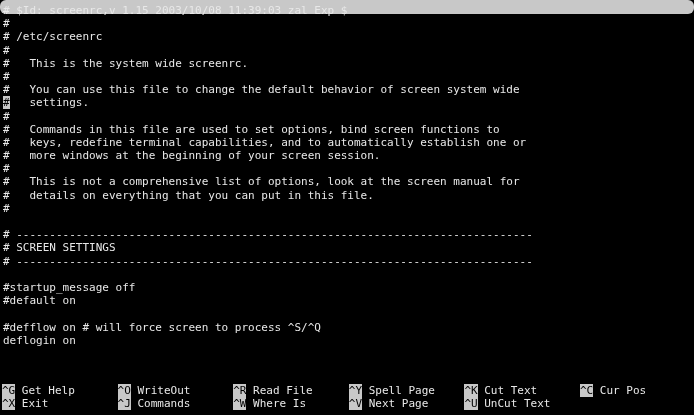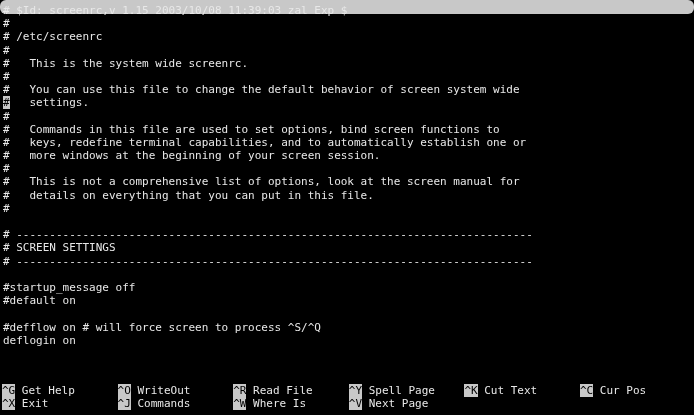--- a/index.html
+++ b/index.html
@@ -132,16 +132,17 @@
         <span class="shortcut"><span class="key">^R</span><span class="label"> Read File</span></span>
         <span class="shortcut"><span class="key">^Y</span><span class="label"> Spell Page</span></span>
         <span class="shortcut"><span class="key">^K</span><span class="label"> Cut Text</span></span>
         <span class="shortcut"><span class="key">^C</span><span class="label"> Cur Pos</span></span>
       </div>
       <div class="shortcut-row">
         <span class="shortcut"><span class="key">^X</span><span class="label"> Exit</span></span>
         <span class="shortcut"><span class="key">^J</span><span class="label"> Commands</span></span>
         <span class="shortcut"><span class="key">^W</span><span class="label"> Where Is</span></span>
         <span class="shortcut"><span class="key">^V</span><span class="label"> Next Page</span></span>
+        <span class="shortcut"><span class="key">^U</span><span class="label"> UnCut Text</span></span>
       </div>
     </div>
 
 </div>
 
 </body></html>

